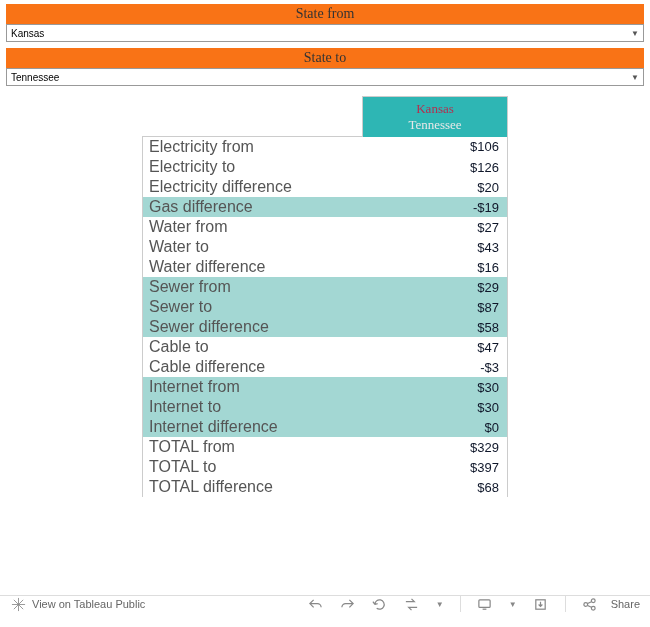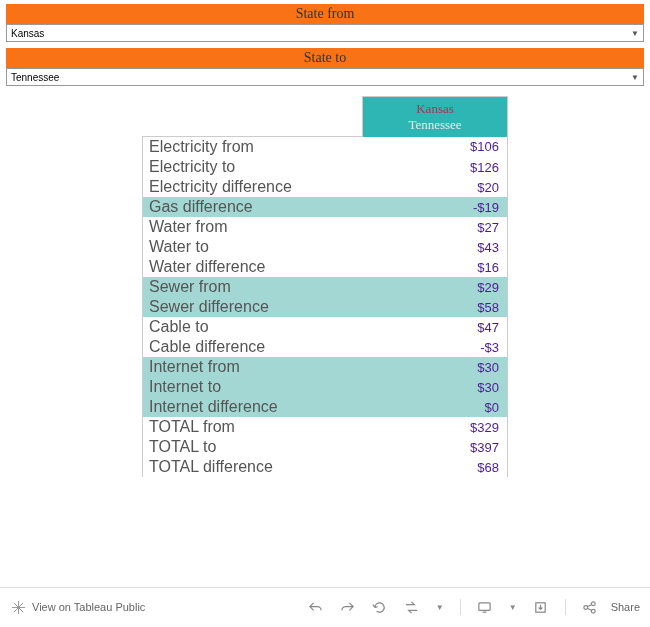--- a/index.html
+++ b/index.html
@@ -9,24 +9,24 @@
     .filter-select { width: 100%; border: 1px solid #999; height: 18px; display: flex; align-items: center; justify-content: space-between; padding: 0 4px; font-size: 10px; background: #fff; cursor: pointer; }
     .filter-select-arrow { font-size: 8px; color: #555; }
     .filter-spacer { height: 6px; }
     .table-wrap { display: flex; justify-content: center; padding: 6px 0 0 0; }
     .data-table { border-collapse: collapse; }
     .header-cell { background: #2eb6b4; text-align: center; padding: 2px 8px; width: 145px; border: 1px solid #ccc; border-bottom: none; }
     .header-title1 { color: #b33050; font-family: Georgia, serif; font-size: 13px; }
     .header-title2 { color: #e8e8e8; font-family: Georgia, serif; font-size: 13px; }
     .label-col-head { width: 220px; border-bottom: 1px solid #ccc; height: 40px; }
     .row-label { padding: 1px 6px; color: #555; font-size: 16px; height: 20px; vertical-align: middle; }
-    .row-value { text-align: right; padding: 1px 8px; color: #4c1d95; font-size: 13px; border-right: 1px solid #ccc; }
+    .row-value { text-align: right; padding: 1px 8px; color: #0f172a; font-size: 13px; border-right: 1px solid #ccc; }
     .label-col { border-left: 1px solid #ccc; }
     .alt-band .row-label, .alt-band .row-value { background: #a3d7d3; }
-    .toolbar { position: absolute; bottom: 12px; left: 0; width: 650px; height: 28px; border-top: 1px solid #ddd; background: #fff; display: flex; align-items: flex-end; justify-content: space-between; padding: 0 10px; color: #666; font-size: 11px; }
+    .toolbar { position: absolute; bottom: 4px; left: 0; width: 650px; height: 28px; border-top: 1px solid #ddd; background: #fff; display: flex; align-items: flex-start; justify-content: space-between; padding: 0 10px; color: #666; font-size: 11px; }
     .toolbar-left { display: flex; align-items: center; gap: 6px; cursor: pointer; }
     .toolbar-right { display: flex; align-items: center; gap: 16px; }
     .tb-icon { width: 16px; height: 16px; display: inline-flex; align-items: center; justify-content: center; color: #888; cursor: pointer; }
     .tb-icon svg { width: 15px; height: 15px; stroke: #888; fill: none; stroke-width: 1.3; }
     .tb-sep { width: 1px; height: 16px; background: #ddd; }
     .share-btn { display: flex; align-items: center; gap: 13px; cursor: pointer; }
   </style>
 </head>
 <body>
 
@@ -80,20 +80,24 @@
           <td class="row-label label-col">Water to</td>
           <td class="row-value">$43</td>
         </tr>
         <tr>
           <td class="row-label label-col">Water difference</td>
           <td class="row-value">$16</td>
         </tr>
         <tr class="alt-band">
           <td class="row-label label-col">Sewer from</td>
           <td class="row-value">$29</td>
+        </tr>
+        <tr class="alt-band">
+          <td class="row-label label-col">Sewer to</td>
+          <td class="row-value">$87</td>
         </tr>
         <tr class="alt-band">
           <td class="row-label label-col">Sewer difference</td>
           <td class="row-value">$58</td>
         </tr>
         <tr>
           <td class="row-label label-col">Cable to</td>
           <td class="row-value">$47</td>
         </tr>
         <tr>

